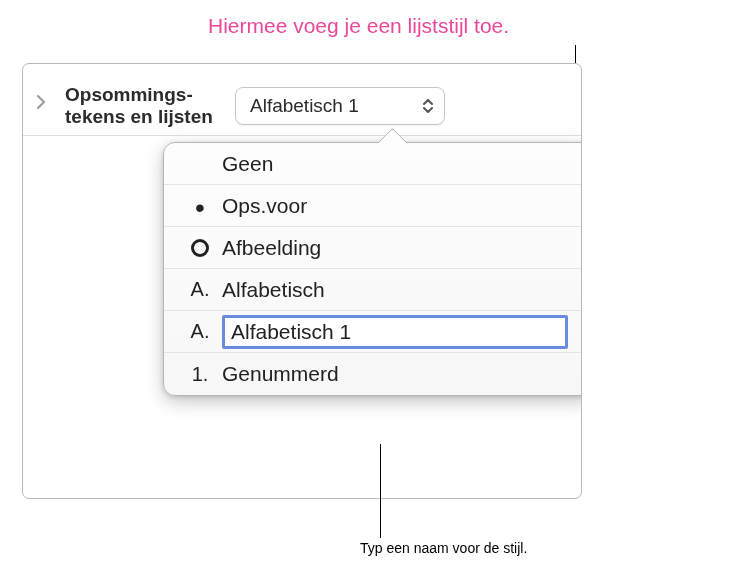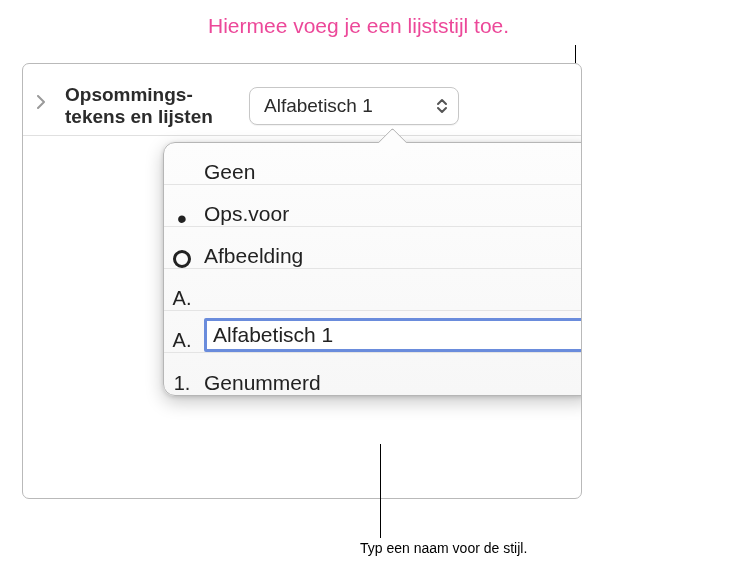--- a/index.html
+++ b/index.html
@@ -37,21 +37,20 @@
       height: 436px;
       border: 1px solid #b9b9b9;
       border-radius: 7px;
       background: #fff;
       overflow: hidden;
     }
     .panel-toprow {
       display: flex;
       align-items: center;
       padding: 12px 18px 0 42px;
-      gap: 14px;
       height: 72px;
       border-bottom: 1px solid #e0e0e0;
     }
     .disclosure-chevron {
       position: absolute;
       left: 10px;
       top: 30px;
       width: 16px;
       height: 16px;
       display: flex;
@@ -129,22 +128,22 @@
       color: #666;
       font-size: 26px;
       line-height: 1;
       cursor: pointer;
     }
     .style-list {
       list-style: none;
     }
     .style-item {
       display: flex;
-      align-items: flex-end;
-      padding: 0 6px;
+      align-items: center;
+      padding: 0 24px;
       height: 42px;
       border-bottom: 1px solid #e4e4e4;
       gap: 10px;
       font-size: 21px;
       color: #222;
       cursor: default;
     }
     .style-item:last-child { border-bottom: none; }
     .style-item .marker {
       width: 24px;
@@ -230,20 +229,21 @@
         <li class="style-item">
           <span class="marker small-dot">•</span>
           <span class="label">Ops.voor</span>
         </li>
         <li class="style-item">
           <span class="marker ring"></span>
           <span class="label">Afbeelding</span>
         </li>
         <li class="style-item">
           <span class="marker">A.</span>
+          <span class="label">Alfabetisch</span>
         </li>
         <li class="style-item">
           <span class="marker">A.</span>
           <input class="edit-input" value="Alfabetisch 1" style="">
         </li>
         <li class="style-item">
           <span class="marker">1.</span>
           <span class="label">Genummerd</span>
         </li>
       </ul>

